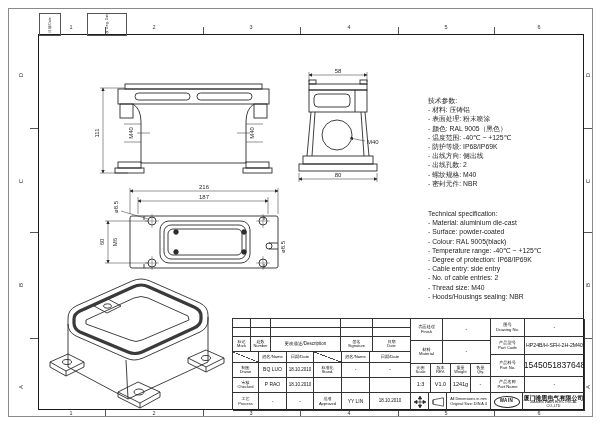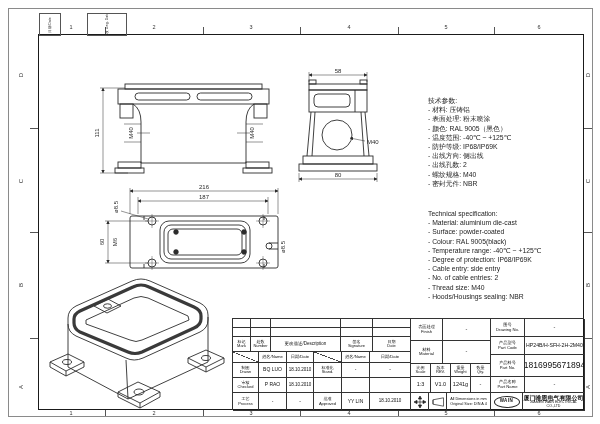--- a/index.html
+++ b/index.html
@@ -428,21 +428,21 @@
           <span>Part Code</span>
         </span>
     </div>
     <div class="c" style="left:292px;top:18px;width:60px;height:18px;font-size:5.2px;">HP24B/H-SFH-2H-2M40</div>
     <div class="c f42" style="left:258px;top:36px;width:34px;height:22px;">
       <span class="s2">
           <span>产品料号</span>
           <span>Part No.</span>
         </span>
     </div>
-    <div class="c" style="left:292px;top:36px;width:60px;height:22px;font-size:8.5px;">1816995671894</div>
+    <div class="c" style="left:292px;top:36px;width:60px;height:22px;font-size:8.5px;">1545051837648</div>
     <div class="c f42" style="left:258px;top:58px;width:34px;height:16px;">
       <span class="s2">
           <span>产品名称</span>
           <span>Part Name</span>
         </span>
     </div>
     <div class="c f55" style="left:292px;top:58px;width:60px;height:16px;">-</div>
 
     <div class="c" style="left:258px;top:74px;width:32px;height:18px;">
       <div class="logo-oval">WAIN</div>

